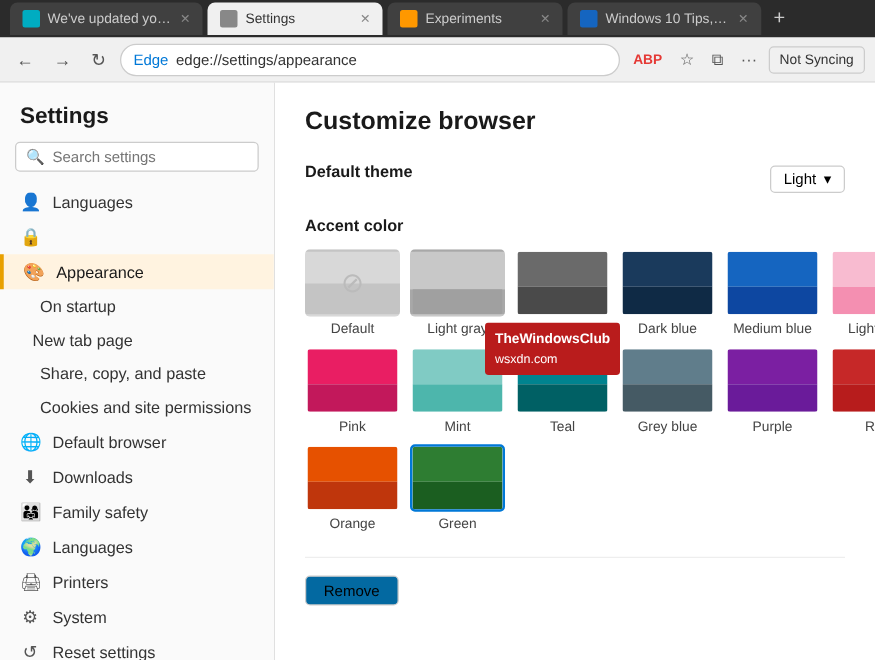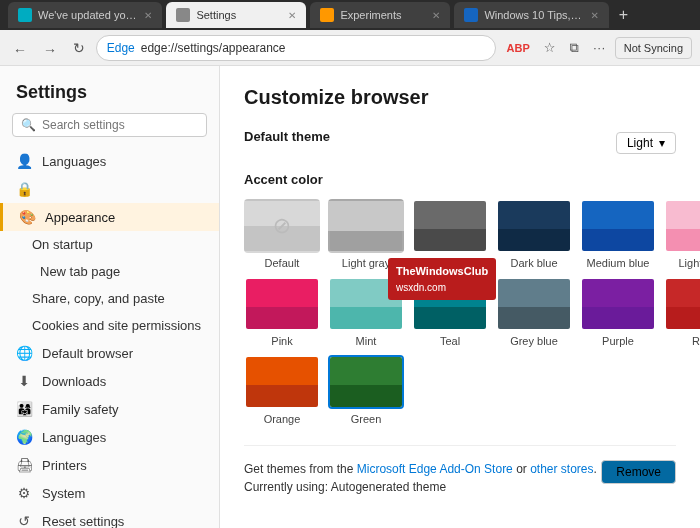--- a/index.html
+++ b/index.html
@@ -126,21 +126,21 @@
     <div class="sidebar-item">
       <span class="icon">🔒</span>
     </div>
     <div class="sidebar-item active" style="border-left: 3px solid #e8a000; background: #fff3e0;">
       <span class="icon">🎨</span>
       <span>Appearance</span>
     </div>
     <div class="sidebar-item" style="padding-left: 32px;">
       <span>On startup</span>
     </div>
-    <div class="sidebar-item" style="padding-left: 40px;">
+    <div class="sidebar-item" style="padding-left: 26px;">
       <span>New tab page</span>
     </div>
     <div class="sidebar-item" style="padding-left: 32px;">
       <span>Share, copy, and paste</span>
     </div>
     <div class="sidebar-item" style="padding-left: 32px;">
       <span>Cookies and site permissions</span>
     </div>
     <div class="sidebar-item">
       <span class="icon">🌐</span>
@@ -295,23 +295,20 @@
           <div style="position:absolute;top:0;left:0;right:0;height:55%;background:#2e7d32;"></div>
           <div style="position:absolute;bottom:0;left:0;right:0;height:45%;background:#1b5e20;"></div>
         </div>
         <span class="color-label">Green</span>
       </div>
 
     </div>
 
     <div class="custom-section">
       <div class="custom-row">
-        <div class="custom-text">
-          <span>Get themes from the </span><a href="#">Microsoft Edge Add-On Store</a><span> or </span><a href="#">other stores</a><span>. Currently using: Autogenerated theme</span>
-        </div>
         <button class="remove-btn">Remove</button>
       </div>
     </div>
 
   </div>
 </div>
 
 <div class="watermark" style="position:fixed;top:258px;left:388px;background:#b91c1c;color:white;font-size:11px;font-weight:bold;padding:5px 8px;border-radius:3px;z-index:999;line-height:1.5;">
   <div>TheWindowsClub</div>
   <div style="font-size:10px;font-weight:normal;">wsxdn.com</div>

